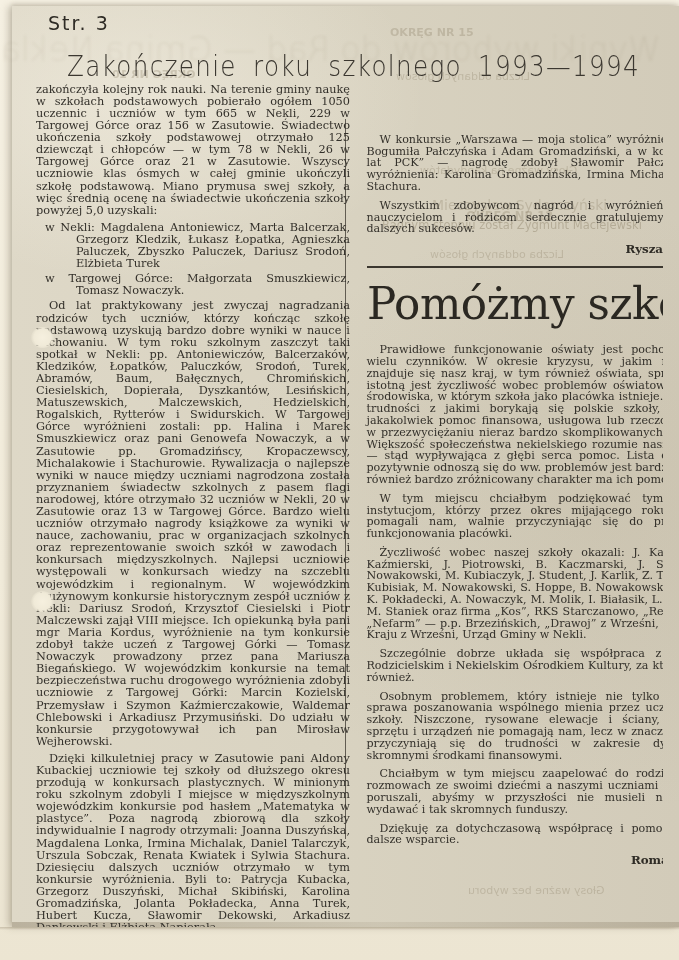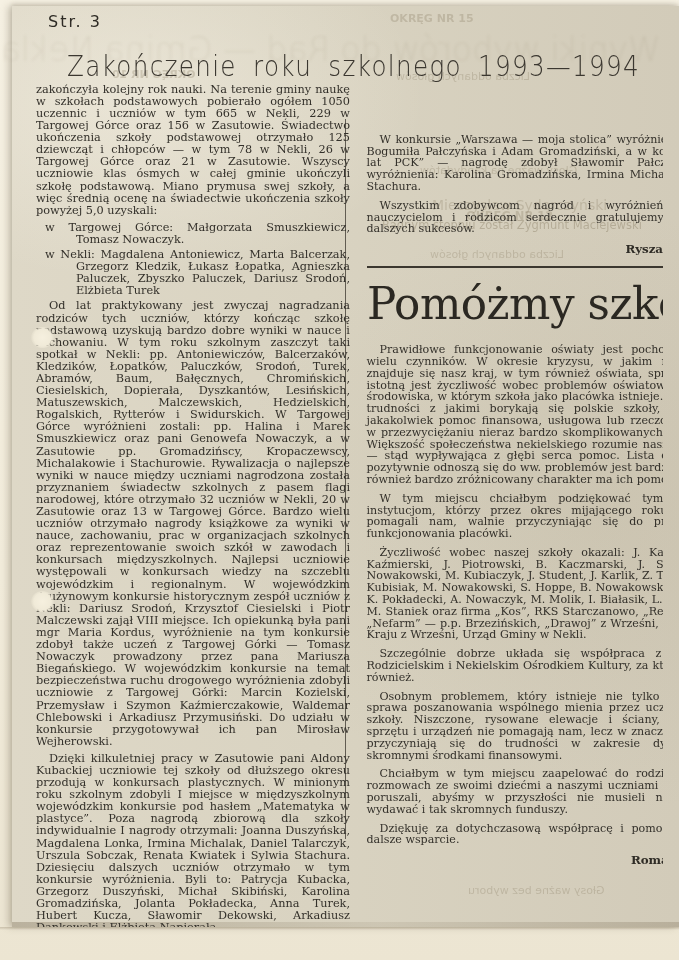--- a/index.html
+++ b/index.html
@@ -16,21 +16,21 @@
       radial-gradient(ellipse 420px 260px at 18% 10%,rgba(250,246,234,.45),rgba(250,246,234,0) 70%),
       radial-gradient(ellipse 520px 420px at 88% 55%,rgba(150,138,110,.12),rgba(150,138,110,0) 72%),
       linear-gradient(90deg,#ded8c7 0%,#d9d3c1 45%,#d2cbb9 100%);
     box-shadow:-4px 0 7px rgba(95,84,62,.28),0 -2px 4px rgba(95,84,62,.18);}
   .page::after{content:"";position:absolute;left:0;right:0;bottom:0;height:5px;
     background:linear-gradient(90deg,rgba(110,95,70,.32),rgba(110,95,70,.10) 55%,rgba(110,95,70,.26));}
   .crease{position:absolute;left:0;right:0;top:927px;height:3px;
     background:linear-gradient(180deg,rgba(120,105,78,.30),rgba(120,105,78,0));}
 
   .page-label{position:absolute;left:48px;top:12px;z-index:4;
-    font-family:"DejaVu Sans",sans-serif;font-size:16px;font-weight:500;
+    font-family:"DejaVu Sans",sans-serif;font-size:19px;font-weight:500;
     letter-spacing:2px;color:#2e2b25;}
   .title{position:absolute;left:0;right:0;top:31px;z-index:4;
     font-family:"DejaVu Sans",sans-serif;font-weight:300;font-size:28px;
     letter-spacing:1.5px;word-spacing:8px;color:#3b3730;text-align:center;
     white-space:nowrap;transform:translateX(14px) scaleX(.88);}
 
   .columns{position:absolute;left:36px;right:16px;top:84px;bottom:33px;
     display:flex;overflow:hidden;z-index:3;align-items:center;}
   .col-left{width:314px;flex:none;padding-right:3px;}
   .divider{width:1.5px;flex:none;background:#45413a;margin:2px 0 6px 0;}
@@ -49,21 +49,21 @@
   .headline{margin:0 0 14px 0;font-family:"DejaVu Serif",serif;font-weight:500;
     font-size:45px;letter-spacing:-.5px;color:#2b2822;white-space:nowrap;
     transform:scaleX(.97);transform-origin:left;}
 
   
   .ghost{position:absolute;z-index:2;font-family:"DejaVu Sans",sans-serif;
     color:#7a6d52;opacity:.25;filter:blur(.6px);pointer-events:none;white-space:nowrap;}
   .mir{transform:scaleX(-1);}
   .g-big{left:20px;top:30px;width:640px;font-size:33px;text-align:center;
     opacity:.10;filter:blur(1.8px);font-weight:300;}
-  .g0{left:390px;top:12px;font-size:11px;font-weight:700;text-align:right;}
+  .g0{left:390px;top:26px;font-size:11px;font-weight:700;text-align:right;}
   .g1{left:112px;top:68px;font-size:11px;font-weight:700;}
   .g2{left:396px;top:70px;font-size:11px;}
   .g4{left:420px;top:164px;font-size:11px;}
   .g5{left:432px;top:197px;font-size:14px;}
   .g6{left:466px;top:209px;font-size:11.5px;font-weight:700;}
   .g7{left:382px;top:218px;font-size:11.5px;opacity:.34;}
   .g8{left:430px;top:248px;font-size:11px;}
   .g9{left:468px;top:884px;font-size:11px;}
 
   
@@ -92,22 +92,22 @@
 
   <div class="page-label">Str. 3</div>
   <h1 class="title">Zakończenie roku szkolnego 1993—1994</h1>
 
   <div class="divider2"></div>
 
   <div class="columns">
 
     <div class="col-left">
       <p class="b">W ostatniej dekadzie czerwca młodzież szkolna zakończyła kolejny rok nauki. Na terenie gminy naukę w szkołach podstawowych pobierało ogółem 1050 uczennic i uczniów w tym 665 w Nekli, 229 w Targowej Górce oraz 156 w Zasutowie. Świadectwo ukończenia szkoły podstawowej otrzymało 125 dziewcząt i chłopców — w tym 78 w Nekli, 26 w Targowej Górce oraz 21 w Zasutowie. Wszyscy uczniowie klas ósmych w całej gminie ukończyli szkołę podstawową. Miano prymusa swej szkoły, a więc średnią ocenę na świadectwie ukończenia szkoły powyżej 5,0 uzyskali:</p>
+      <p class="hang">w Nekli: Magdalena Antoniewicz, Marta Balcerzak, Grzegorz Kledzik, Łukasz Łopatka, Agnieszka Paluczek, Zbyszko Paluczek, Dariusz Srodoń, Elżbieta Turek</p>
       <p class="hang">w Targowej Górce: Małgorzata Smuszkiewicz, Tomasz Nowaczyk.</p>
-      <p class="hang">w Nekli: Magdalena Antoniewicz, Marta Balcerzak, Grzegorz Kledzik, Łukasz Łopatka, Agnieszka Paluczek, Zbyszko Paluczek, Dariusz Srodoń, Elżbieta Turek</p>
       <p class="b">Od lat praktykowany jest zwyczaj nagradzania rodziców tych uczniów, którzy kończąc szkołę podstawową uzyskują bardzo dobre wyniki w nauce i zachowaniu. W tym roku szkolnym zaszczyt taki spotkał w Nekli: pp. Antoniewiczów, Balcerzaków, Kledzików, Łopatków, Paluczków, Srodoń, Turek, Abramów, Baum, Bałęcznych, Chromińskich, Ciesielskich, Dopierała, Dyszkantów, Lesińskich, Matuszewskich, Malczewskich, Hedzielskich, Rogalskich, Rytterów i Swidurskich. W Targowej Górce wyróżnieni zostali: pp. Halina i Marek Smuszkiewicz oraz pani Genowefa Nowaczyk, a w Zasutowie pp. Gromadzińscy, Kropaczewscy, Michalakowie i Stachurowie. Rywalizacja o najlepsze wyniki w nauce między uczniami nagrodzona została przyznaniem świadectw szkolnych z pasem flagi narodowej, które otrzymało 32 uczniów w Nekli, 20 w Zasutowie oraz 13 w Targowej Górce. Bardzo wielu uczniów otrzymało nagrody książkowe za wyniki w nauce, zachowaniu, prac w organizacjach szkolnych oraz reprezentowanie swoich szkół w zawodach i konkursach międzyszkolnych. Najlepsi uczniowie występowali w konkursach wiedzy na szczeblu wojewódzkim i regionalnym. W wojewódzkim drużynowym konkursie historycznym zespół uczniów z Nekli: Dariusz Srodoń, Krzysztof Ciesielski i Piotr Malczewski zajął VIII miejsce. Ich opiekunką była pani mgr Maria Kordus, wyróżnienie na tym konkursie zdobył także uczeń z Targowej Górki — Tomasz Nowaczyk prowadzony przez pana Mariusza Biegańskiego. W wojewódzkim konkursie na temat bezpieczeństwa ruchu drogowego wyróżnienia zdobyli uczniowie z Targowej Górki: Marcin Kozielski, Przemysław i Szymon Kaźmierczakowie, Waldemar Chlebowski i Arkadiusz Przymusiński. Do udziału w konkursie przygotowywał ich pan Mirosław Wejherowski.</p>
       <p class="b">Dzięki kilkuletniej pracy w Zasutowie pani Aldony Kubackiej uczniowie tej szkoły od dłuższego okresu przodują w konkursach plastycznych. W minionym roku szkolnym zdobyli I miejsce w międzyszkolnym wojewódzkim konkursie pod hasłem „Matematyka w plastyce”. Poza nagrodą zbiorową dla szkoły indywidualnie I nagrody otrzymali: Joanna Duszyńska, Magdalena Lonka, Irmina Michalak, Daniel Talarczyk, Urszula Sobczak, Renata Kwiatek i Sylwia Stachura. Dziesięciu dalszych uczniów otrzymało w tym konkursie wyróżnienia. Byli to: Patrycja Kubacka, Grzegorz Duszyński, Michał Skibiński, Karolina Gromadzińska, Jolanta Pokładecka, Anna Turek, Hubert Kucza, Sławomir Dekowski, Arkadiusz Dankowski i Elżbieta Napierała.</p>
     </div>
 
     <div class="divider"></div>
 
     <div class="col-right">
       <p class="b">W konkursie „Warszawa — moja stolica” wyróżnienie zdobyli: Bogumiła Pałczyńska i Adam Gromadziński, a w konkursie „75 lat PCK” — nagrodę zdobył Sławomir Pałczyński oraz wyróżnienia: Karolina Gromadzińska, Irmina Michalak i Sylwia Stachura.</p>
       <p class="b">Wszystkim zdobywcom nagród i wyróżnień oraz ich nauczycielom i rodzicom serdecznie gratulujemy i życzymy dalszych sukcesów.</p>
       <div class="sig">Ryszard Kordus</div>

